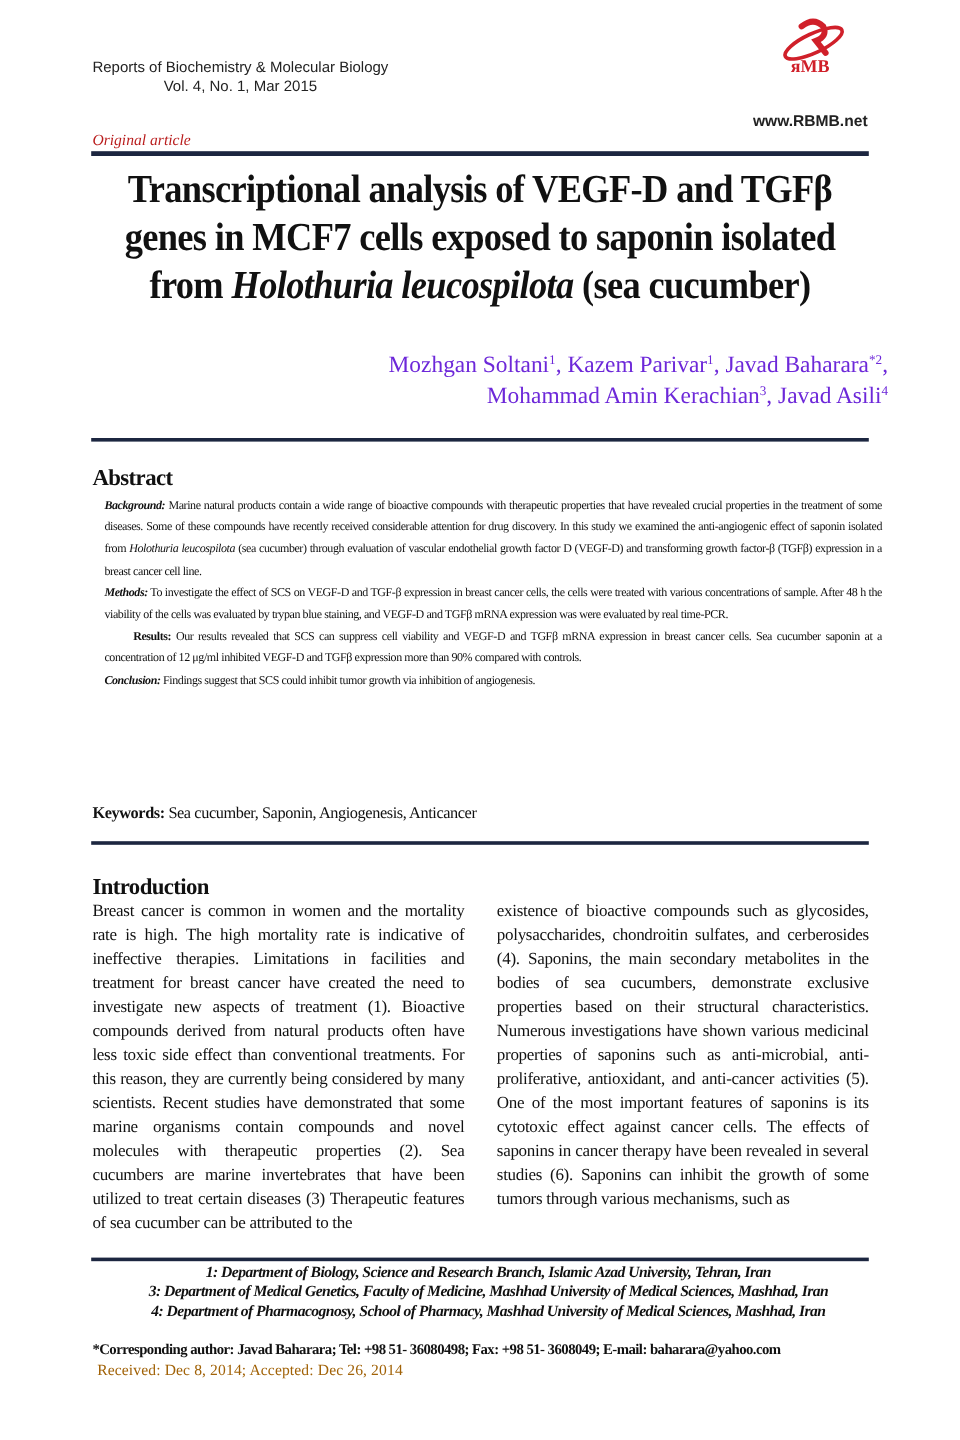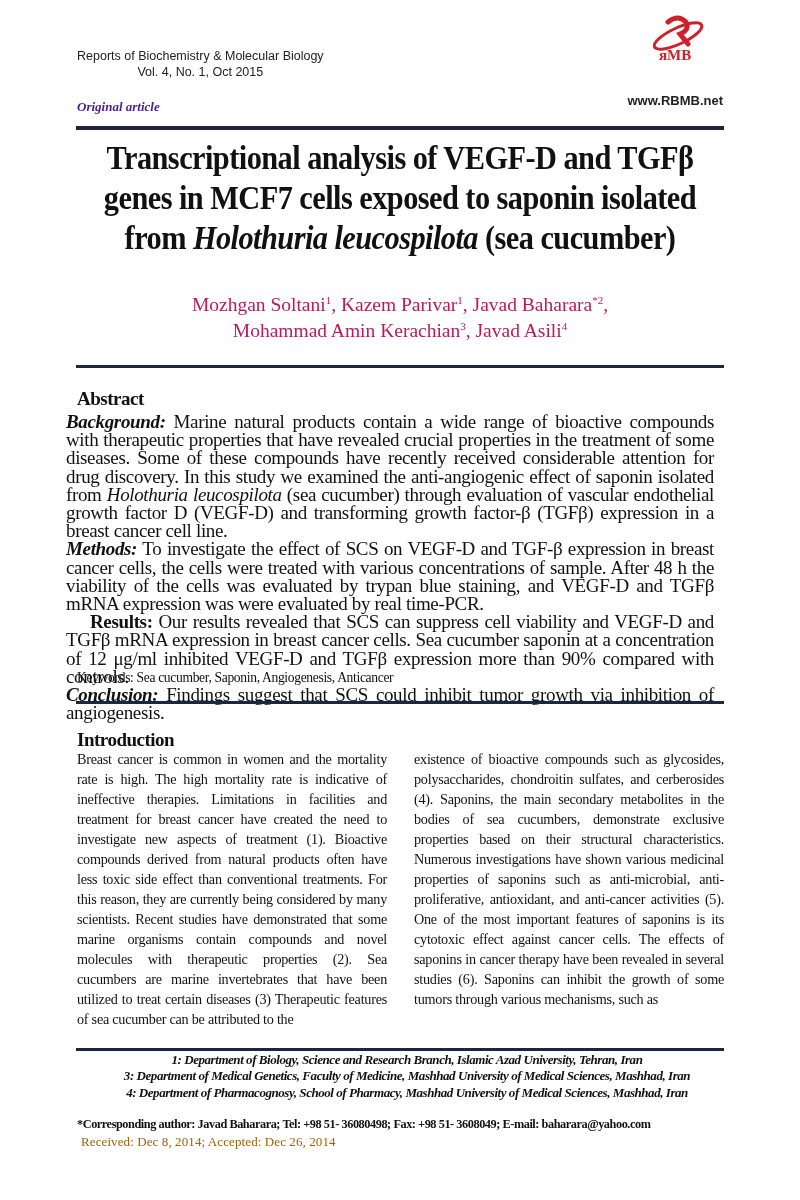--- a/index.html
+++ b/index.html
@@ -1,52 +1,52 @@
 <!DOCTYPE html>
 <html><head>
   <meta charset="utf-8">
   <style>
     html, body { margin: 0; padding: 0; background: #ffffff; }
     body { width: 800px; height: 1200px; position: relative; overflow: hidden; color: #111; font-family: "Liberation Serif", serif; }
     .abs { position: absolute; text-align: center; }
     .journal { left: 77px; top: 48px; font-family: "Liberation Sans", sans-serif; font-size: 12.5px; line-height: 16px; color: #222; }
     .logo { left: 648px; top: 14px; width: 60px; height: 50px; }
-    .orig { left: 77px; top: 99px; font-style: italic; font-weight: bold; font-size: 13px; color: #4c1d95; }
+    .orig { left: 77px; top: 109px; font-style: italic; font-weight: normal; font-size: 13px; color: #b91c1c; }
     .site { right: 77px; top: 93px; font-family: "Liberation Sans", sans-serif; font-weight: bold; font-size: 13px; color: #222; }
     .rule { left: 76px; width: 648px; background: #1c2640; }
     .rule.thick { height: 4px; }
     .rule.mid { height: 3px; }
     .title { left: 60px; width: 680px; top: 138px; text-align: center; font-weight: bold; font-size: 33px; line-height: 40px; letter-spacing: -0.6px; transform: scaleX(0.92); transform-origin: center; }
     .title i { font-style: italic; }
-    .authors { left: 60px; width: 680px; top: 292px; text-align: center; font-size: 19.5px; line-height: 26px; color: #be185d; font-family: Liberation Serif, serif; }
+    .authors { left: 60px; width: 680px; top: 292px; text-align: right; font-size: 19.5px; line-height: 26px; color: #6d28d9; font-family: Liberation Serif, serif; }
     .authors sup { font-size: 11px; vertical-align: 7px; line-height: 0; }
     .abs-head { left: 77px; top: 372px; font-weight: bold; font-size: 19px; letter-spacing: -0.5px; margin-top: 16px; }
-    .abstract { left: 66px; top: 413px; width: 648px; font-size: 19px; line-height: 18.2px; text-align: justify; letter-spacing: -0.35px; }
+    .abstract { left: 87px; top: 413px; width: 648px; font-size: 10px; line-height: 18.2px; text-align: justify; letter-spacing: -0.35px; }
     .abstract p { margin: 0; }
     .abstract .lbl { font-weight: bold; font-style: italic; }
     .abstract .lbl.plain { font-style: normal; margin-left: 24px; }
     .kw { left: 77px; top: 670px; font-size: 13.6px; letter-spacing: -0.35px; }
-    .kw b { font-weight: normal; }
+    .kw b { font-weight: bold; }
     .intro-head { left: 77px; top: 729px; font-weight: bold; font-size: 19px; letter-spacing: -0.5px; }
     .col { top: 749px; width: 310px; font-size: 14.2px; line-height: 20px; text-align: justify; letter-spacing: -0.25px; }
     .col.left { left: 77px; }
     .col.right { left: 414px; top: 749px; }
     .col.right p { margin: 0; }
     .col p { margin: 0; }
     .aff { left: 77px; top: 1052px; width: 660px; font-style: italic; font-weight: bold; font-size: 13px; line-height: 16.3px; letter-spacing: -0.45px; }
     .aff div { white-space: nowrap; }
     .corr { left: 77px; top: 1117px; font-weight: bold; font-size: 12.3px; letter-spacing: -0.45px; white-space: nowrap; }
     .recv { left: 81px; top: 1134px; font-size: 13px; letter-spacing: 0.1px; color: #a16207; }
   </style>
 </head>
 <body>
 
 <div class="abs journal">
   <div>Reports of Biochemistry &amp; Molecular Biology</div>
-  <div>Vol. 4, No. 1, Oct 2015</div>
+  <div>Vol. 4, No. 1, Mar 2015</div>
 </div>
 
 <div class="abs logo">
   <svg width="60" height="50" viewBox="0 0 60 50">
     <ellipse cx="30" cy="22" rx="26" ry="8" fill="none" stroke="#d0202a" stroke-width="3" transform="rotate(-25 30 22)"></ellipse>
     <path d="M20 8 Q30 0 38 8 Q42 16 32 20 L40 30" fill="none" stroke="#d0202a" stroke-width="5" stroke-linecap="round"></path>
     <text x="11" y="46" font-family="Liberation Serif, serif" font-weight="bold" font-size="15" fill="#d0202a">ᴙMB</text>
   </svg>
 </div>
 

